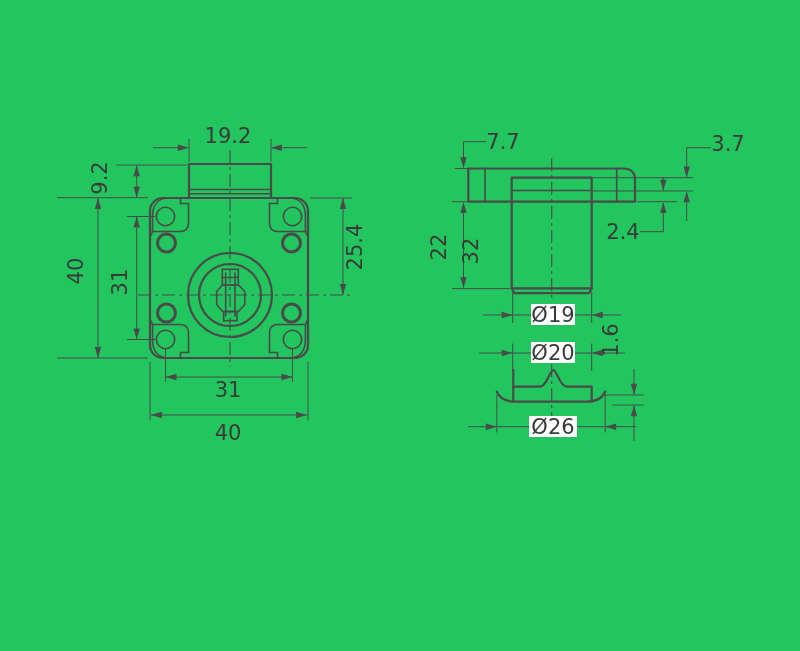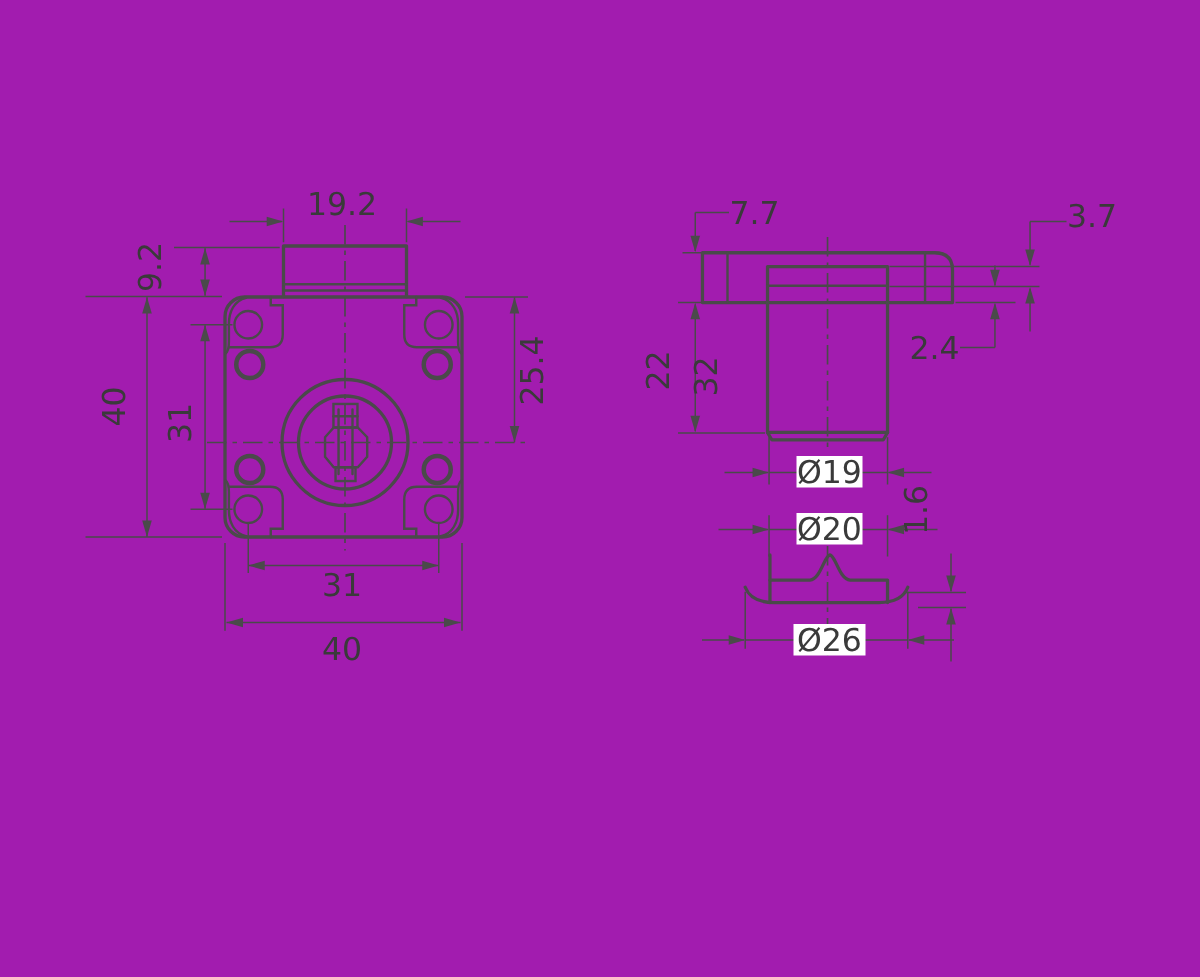--- a/index.html
+++ b/index.html
@@ -4,21 +4,21 @@
 <style>
   html, body {
     margin: 0;
     padding: 0;
     background: #ffffff;
   }
   .sheet {
     position: relative;
     width: 800px;
     height: 651px;
-    background: #a21caf;
+    background: #22c55e;
     overflow: hidden;
   }
   svg { display: block; }
   .dim-text {
     font-family: "DejaVu Sans", "Liberation Sans", sans-serif;
     font-size: 21px;
     fill: #3a3a3a;
     stroke: none;
   }
   .part   { stroke: #4a4a4a; stroke-width: 2.2; fill: none; stroke-linejoin: round; stroke-linecap: round; }

